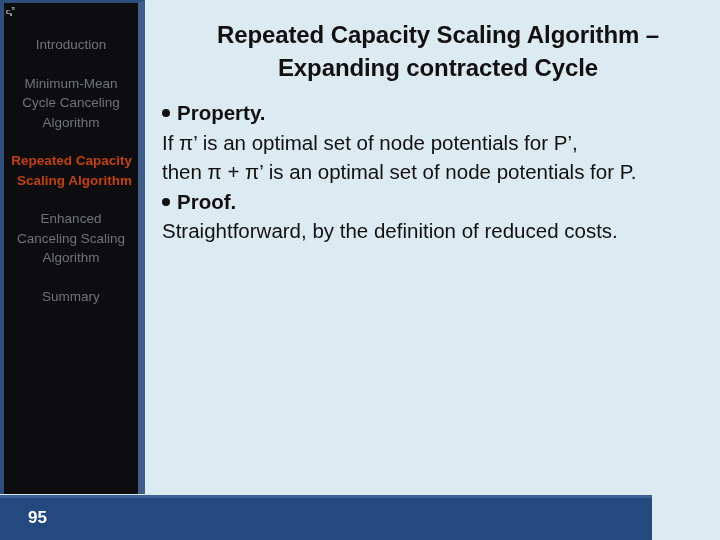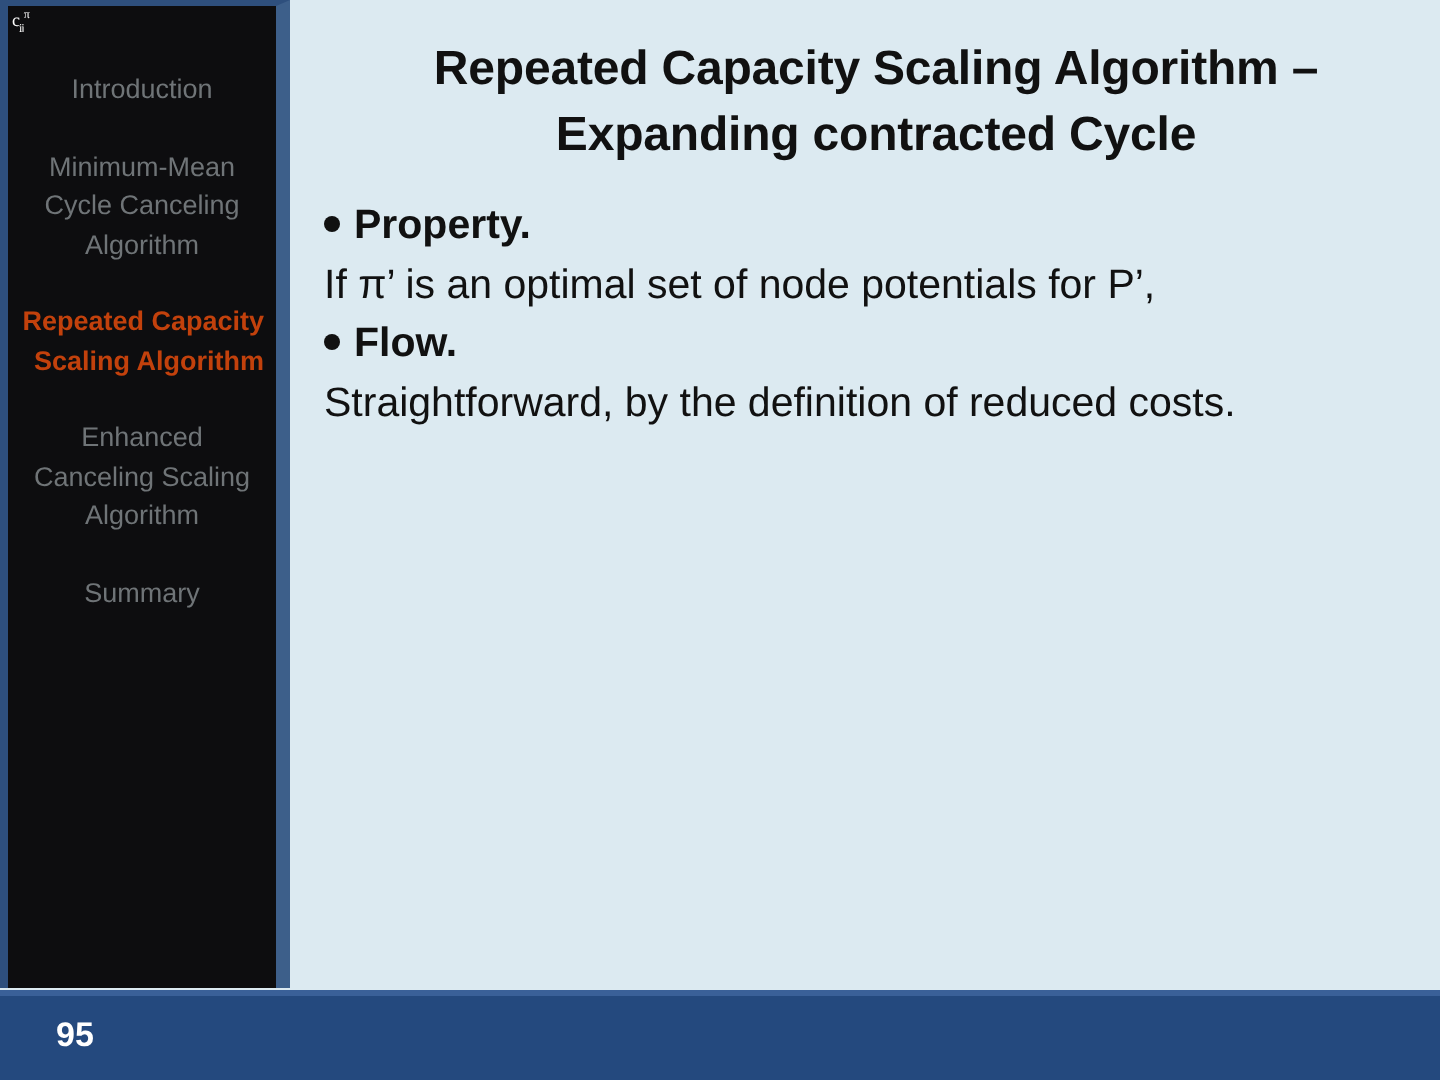--- a/index.html
+++ b/index.html
@@ -107,21 +107,21 @@
     vertical-align:0.14em;
   }
 
   .text-line { white-space:nowrap; }
   .text-line sub { font-size:0.62em; vertical-align:-0.28em; }
 
   
   .footer {
     position:absolute;
     left:0; bottom:0;
-    width:720px; height:45px;
+    width:652px; height:45px;
     background:#24497e;
     border-top:3px solid #3a6098;
   }
   .page-number {
     position:absolute;
     left:28px; top:10px;
     color:#ffffff;
     font-size:17px;
     font-weight:bold;
   }
@@ -176,23 +176,26 @@
       <div class="bullet-line">
         <span class="bullet-dot"></span><span>Property.</span>
       </div>
 
 
 
       <div class="text-line">
         <span>If π’ is an optimal set of node potentials for P’,</span>
       </div>
 
+      <div class="text-line">
+        <span>then π + π’ is an optimal set of node potentials for P.</span>
+      </div>
 
       <div class="bullet-line">
-        <span class="bullet-dot"></span><span>Flow.</span>
+        <span class="bullet-dot"></span><span>Proof.</span>
       </div>
 
       <div class="text-line">
         <span>Straightforward, by the definition of reduced costs.</span>
       </div>
 
     </div>
   </div>
 
   <div class="footer">

